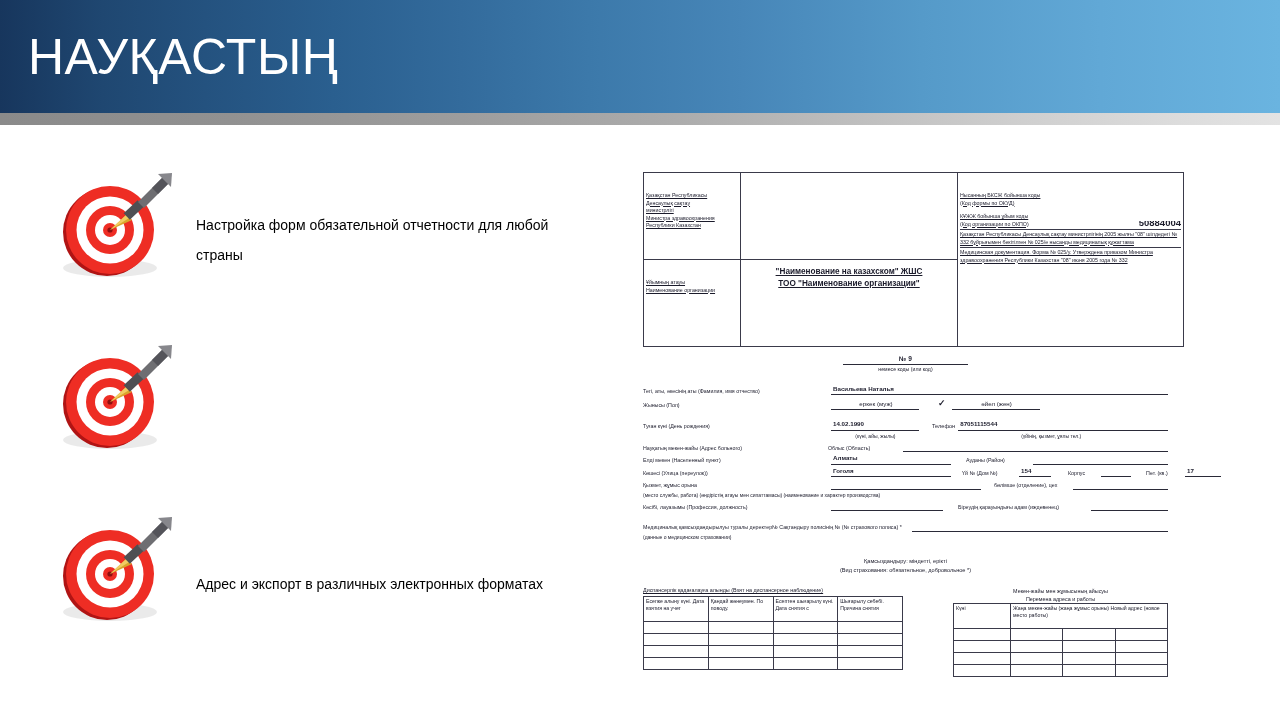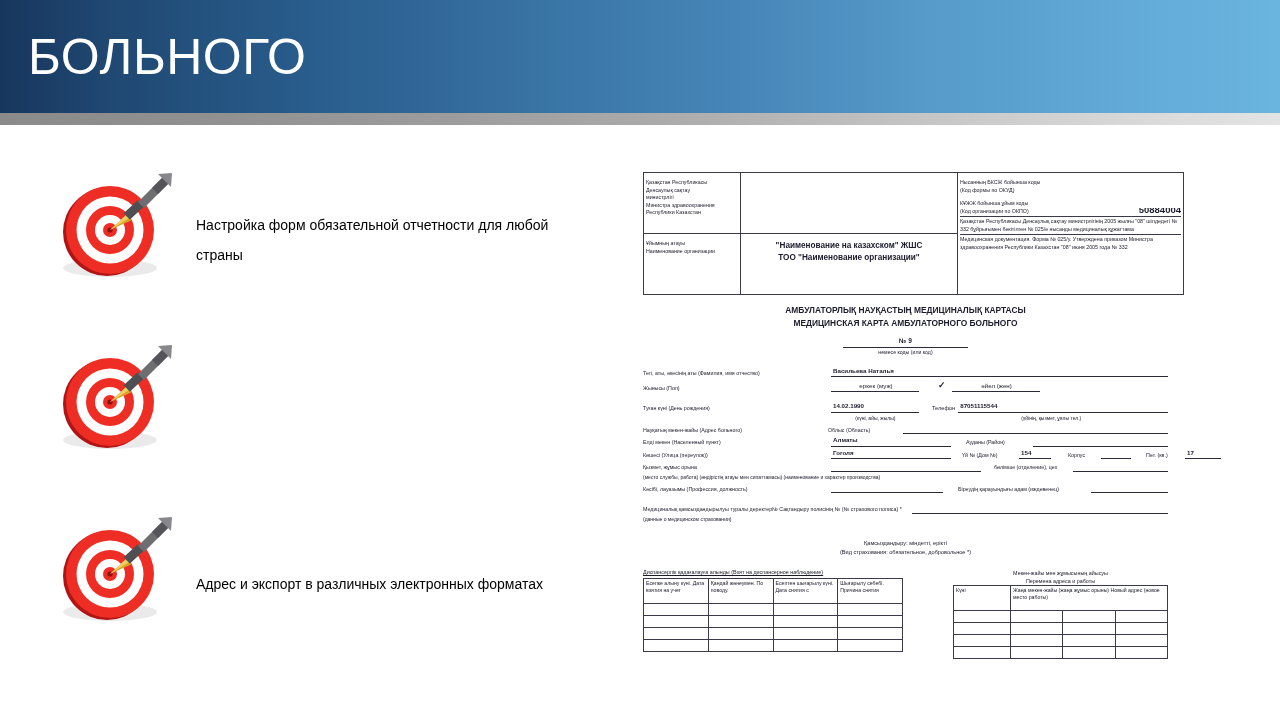--- a/index.html
+++ b/index.html
@@ -84,21 +84,22 @@
     font-size: 5.3px;
     line-height: 1.42;
   }
   #document-preview .tbl {
     border-collapse: collapse;
     width: 100%;
   }
   #document-preview .tbl td {
     border: 0.8px solid #3a3a4a;
     vertical-align: top;
-    padding: 6px 2px;
+    padding: 19px 2px;
+    text-decoration: underline;
   }
 
   
   #form-header-table { width: 525px; table-layout: fixed; }
   .hdr-left   { width: 92px;  height: 48px; }
   .hdr-mid    { width: 212px; }
   .hdr-right  { width: 221px; }
   .org-name {
     text-align: center;
     font-weight: bold;
@@ -190,21 +191,21 @@
     padding: 1px 2px;
     vertical-align: top;
     height: 9px;
   }
   table.btbl td.head { height: 22px; }
 </style>
 </head>
 <body>
 
 <div id="header-banner">
-  <div id="slide-title">БОЛЬНОГО</div>
+  <div id="slide-title">НАУҚАСТЫҢ</div>
 </div>
 <div id="header-underbar"></div>
 
 <div class="bullet-row" id="bullet-row-0">
   <div class="bullet-icon">
     <svg viewBox="0 0 122 112" width="122" height="112">
       <ellipse cx="58" cy="96" rx="47" ry="9" fill="#d9d9d9" opacity="0.55"></ellipse>
       <circle cx="55" cy="60" r="44" fill="#b01414"></circle>
       <circle cx="58" cy="58" r="44" fill="#ee2d24"></circle>
       <circle cx="58" cy="58" r="33.5" fill="#ffffff"></circle>
@@ -298,24 +299,20 @@
         <div>Наименование организации</div>
       </td>
       <td class="hdr-mid org-name">
         <div>"Наименование на казахском" ЖШС</div>
         <div>ТОО "Наименование организации"</div>
       </td>
     </tr>
   </tbody>
     </table>
 
-  <div id="form-title">
-    <div>АМБУЛАТОРЛЫҚ НАУҚАСТЫҢ МЕДИЦИНАЛЫҚ КАРТАСЫ</div>
-    <div>МЕДИЦИНСКАЯ КАРТА АМБУЛАТОРНОГО БОЛЬНОГО</div>
-  </div>
 
   <div id="form-number-wrap">
     <div id="form-number">№ 9</div>
     <div id="form-number-caption">немесе коды (или код)</div>
   </div>
 
   <div class="fields">
 
     <div class="frow">
       <span class="flabel" style="width:185px">Тегі, аты, әкесінің аты (Фамилия, имя отчество)</span>

